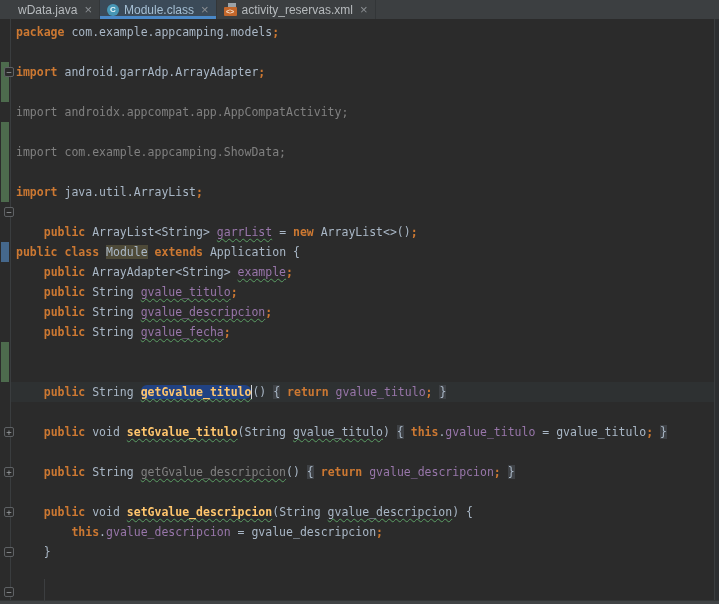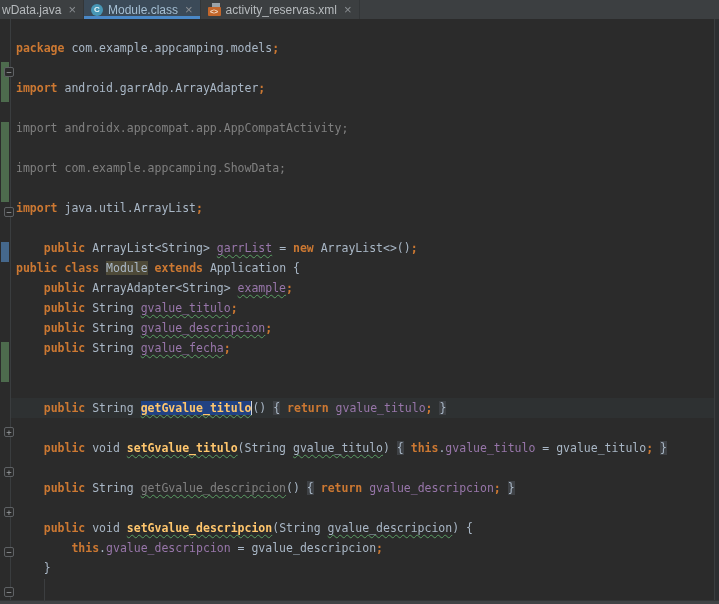--- a/index.html
+++ b/index.html
@@ -10,45 +10,45 @@
   }
   *{box-sizing:border-box;}
   html,body{margin:0;padding:0;}
   body{width:719px;height:604px;background:var(--editor_bg);overflow:hidden;
        font-family:"Liberation Sans",sans-serif;}
   
   .tabbar{height:19px;background:var(--tabbar_bg);display:flex;align-items:stretch;overflow:hidden;}
   .tab{display:flex;align-items:center;gap:5px;padding:0 7px;font-size:12px;color:#B6BABD;
        position:relative;border-right:1px solid #33363​8;white-space:nowrap;}
   .tab{border-right:1px solid #333638;}
-  .tab.first{padding-left:2px;border-left:none;}
+  .tab.first{padding-left:18px;border-left:none;}
   .tab.active{background:var(--active_tab_bg);color:#A5BFD4;}
   .tab.active::after{content:'';position:absolute;left:0;right:0;bottom:0;height:3px;
        background:var(--tab_underline);}
   .close{color:#8A8E92;font-size:13px;line-height:19px;margin-left:2px;}
   .cls-icon{width:12px;height:12px;border-radius:50%;background:#4797B6;color:#E8F6FA;
        font-size:8px;font-weight:bold;display:flex;align-items:center;justify-content:center;flex:0 0 auto;}
   .xml-icon{width:13px;height:13px;position:relative;flex:0 0 auto;}
   .xml-icon .sheet{position:absolute;top:0;right:1px;width:8px;height:6px;background:#9CA3A8;}
   .xml-icon .tag{position:absolute;bottom:0;left:0;width:13px;height:9px;background:#C4672B;
        border-radius:1px;color:#F7E3D0;font-size:7px;font-weight:bold;line-height:9px;text-align:center;}
   
   .editor{position:relative;height:581px;background:var(--editor_bg);}
-  .code{position:absolute;inset:0;padding-top:19px;
+  .code{position:absolute;inset:0;padding-top:3px;
         font-family:"DejaVu Sans Mono","Liberation Mono",monospace;font-size:11.5px;}
   .code-line{height:20px;line-height:20px;white-space:pre;padding-left:16px;}
   .caret-line{background:#2E3132;}
   .tk-k{color:var(--keyword);font-weight:bold;}
   .tk-d{color:var(--plain);}
   .tk-g{color:var(--gray);}
   .tk-f{color:var(--field);}
   .tk-m{color:var(--method);font-weight:bold;}
   .wavy{text-decoration:underline;text-decoration-style:wavy;
         text-decoration-color:var(--error_wave);text-decoration-thickness:1px;text-underline-offset:2px;}
-  .sel{background:var(--selection_bg);}
+  .sel{background:var(--selection_bg);border-radius:6px;}
   .brace{background:var(--fold_bg);}
   .occ{background:var(--occurrence_bg);}
   .caret{display:inline-block;width:1px;height:14px;margin-bottom:-3px;background:#D3D6DA;}
   .gutter{position:absolute;left:0;top:0;bottom:0;width:11px;background:var(--editor_bg);
         border-right:1px solid #3A3D3F;z-index:3;}
   .vcs-bar{position:absolute;left:1px;width:8px;}
   .vcs-bar.added{background:var(--vcs_added);}
   .vcs-bar.modified{background:var(--vcs_modified);}
   .fold-marker{position:absolute;left:4px;width:10px;height:10px;border:1px solid #5E6164;
         border-radius:2px;background:var(--editor_bg);color:#9CA0A4;font-size:9px;line-height:8px;

